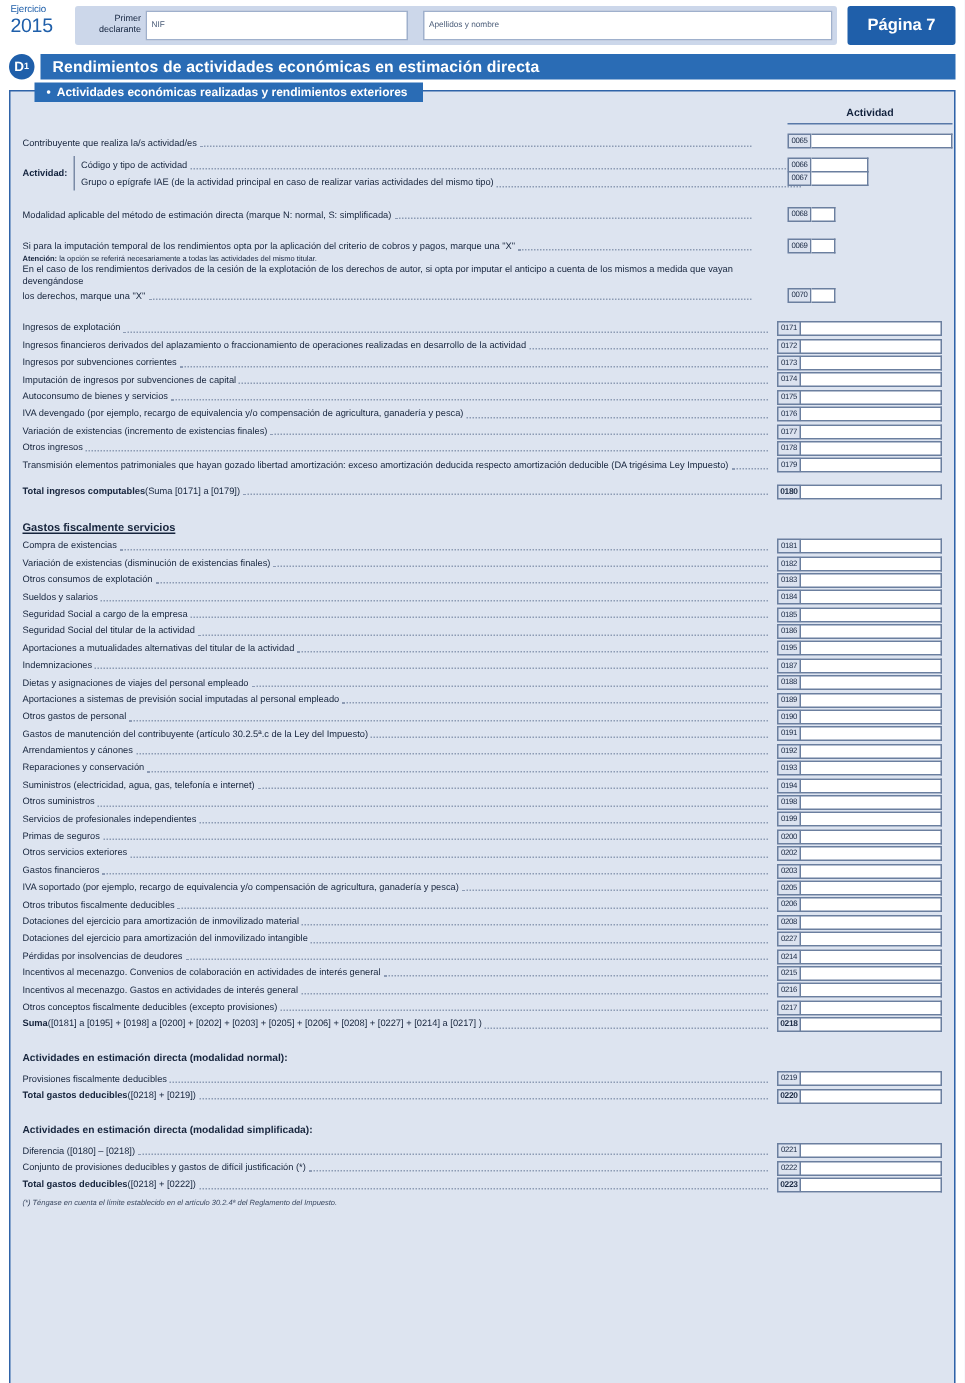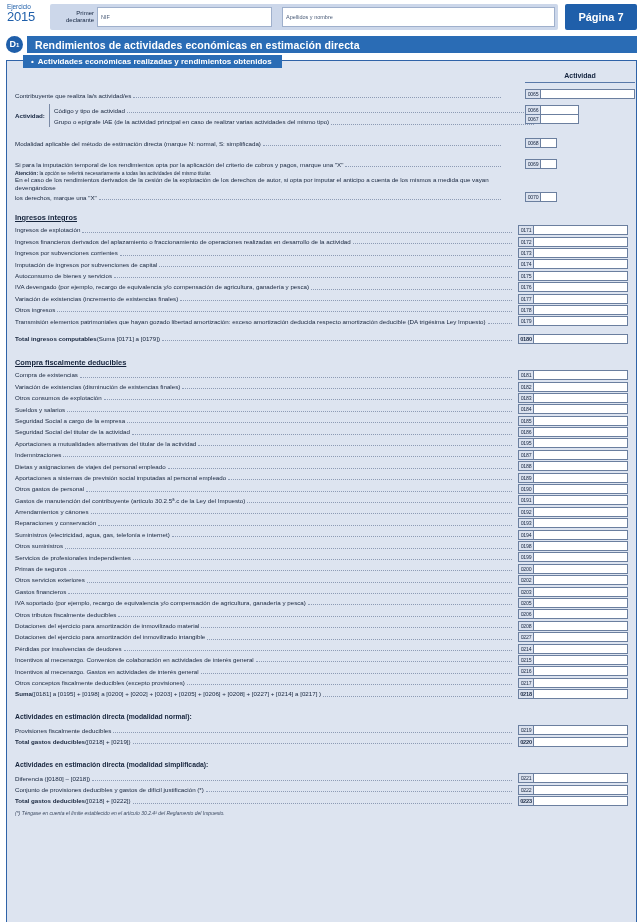--- a/index.html
+++ b/index.html
@@ -311,21 +311,21 @@
   <div class="d-circle">
     <span>D</span>
       <sub>1</sub>
   </div>
   <div class="d-title">Rendimientos de actividades económicas en estimación directa</div>
 </div>
 
 <div class="panel">
   <div class="subtitle-bar">
     <span class="bullet">•</span>
-    <span>Actividades económicas realizadas y rendimientos obtenidos</span>
+    <span>Actividades económicas realizadas y rendimientos exteriores</span>
   </div>
 
   <div class="panel-inner">
 
     <div class="act-head">Actividad</div>
     <div class="act-head-rule"></div>
 
     <div class="spacer-14"></div>
 
     <div class="row" style="padding-right:125px;">
@@ -396,21 +396,20 @@
         <span class="dots"></span>
       </div>
     </div>
     <div class="boxcell boxabs" style="top: 130.844px;">
       <span class="bnum">0070</span>
       <span class="binput w-small"></span>
     </div>
 
     <div class="spacer-10"></div>
 
-    <div class="subhead">Ingresos íntegros</div>
     <div id="ingresos-rows">
         <div class="row">
           <span class="rlabel">Ingresos de explotación</span>
           <span class="dots"></span>
           <span class="boxcell" style="margin-left: 4px; margin-bottom: 0px;">
             <span class="bnum">0171</span>
             <span class="binput w-wide"></span>
           </span>
         </div>
         <div class="row">
@@ -485,21 +484,21 @@
         <span class="rlabel"> (Suma [0171] a [0179])</span>
       <span class="dots"></span>
     <span class="boxcell" style="margin-left: 4px;">
           <span class="bnum bold">0180</span>
           <span class="binput w-wide"></span>
         </span>
       </div>
 
     <div class="spacer-14"></div>
 
-    <div class="subhead">Compra fiscalmente deducibles</div>
+    <div class="subhead">Gastos fiscalmente servicios</div>
     <div id="gastos-rows">
         <div class="row">
           <span class="rlabel">Compra de existencias</span>
           <span class="dots"></span>
           <span class="boxcell" style="margin-left: 4px; margin-bottom: 0px;">
             <span class="bnum">0181</span>
             <span class="binput w-wide"></span>
           </span>
         </div>
         <div class="row">

